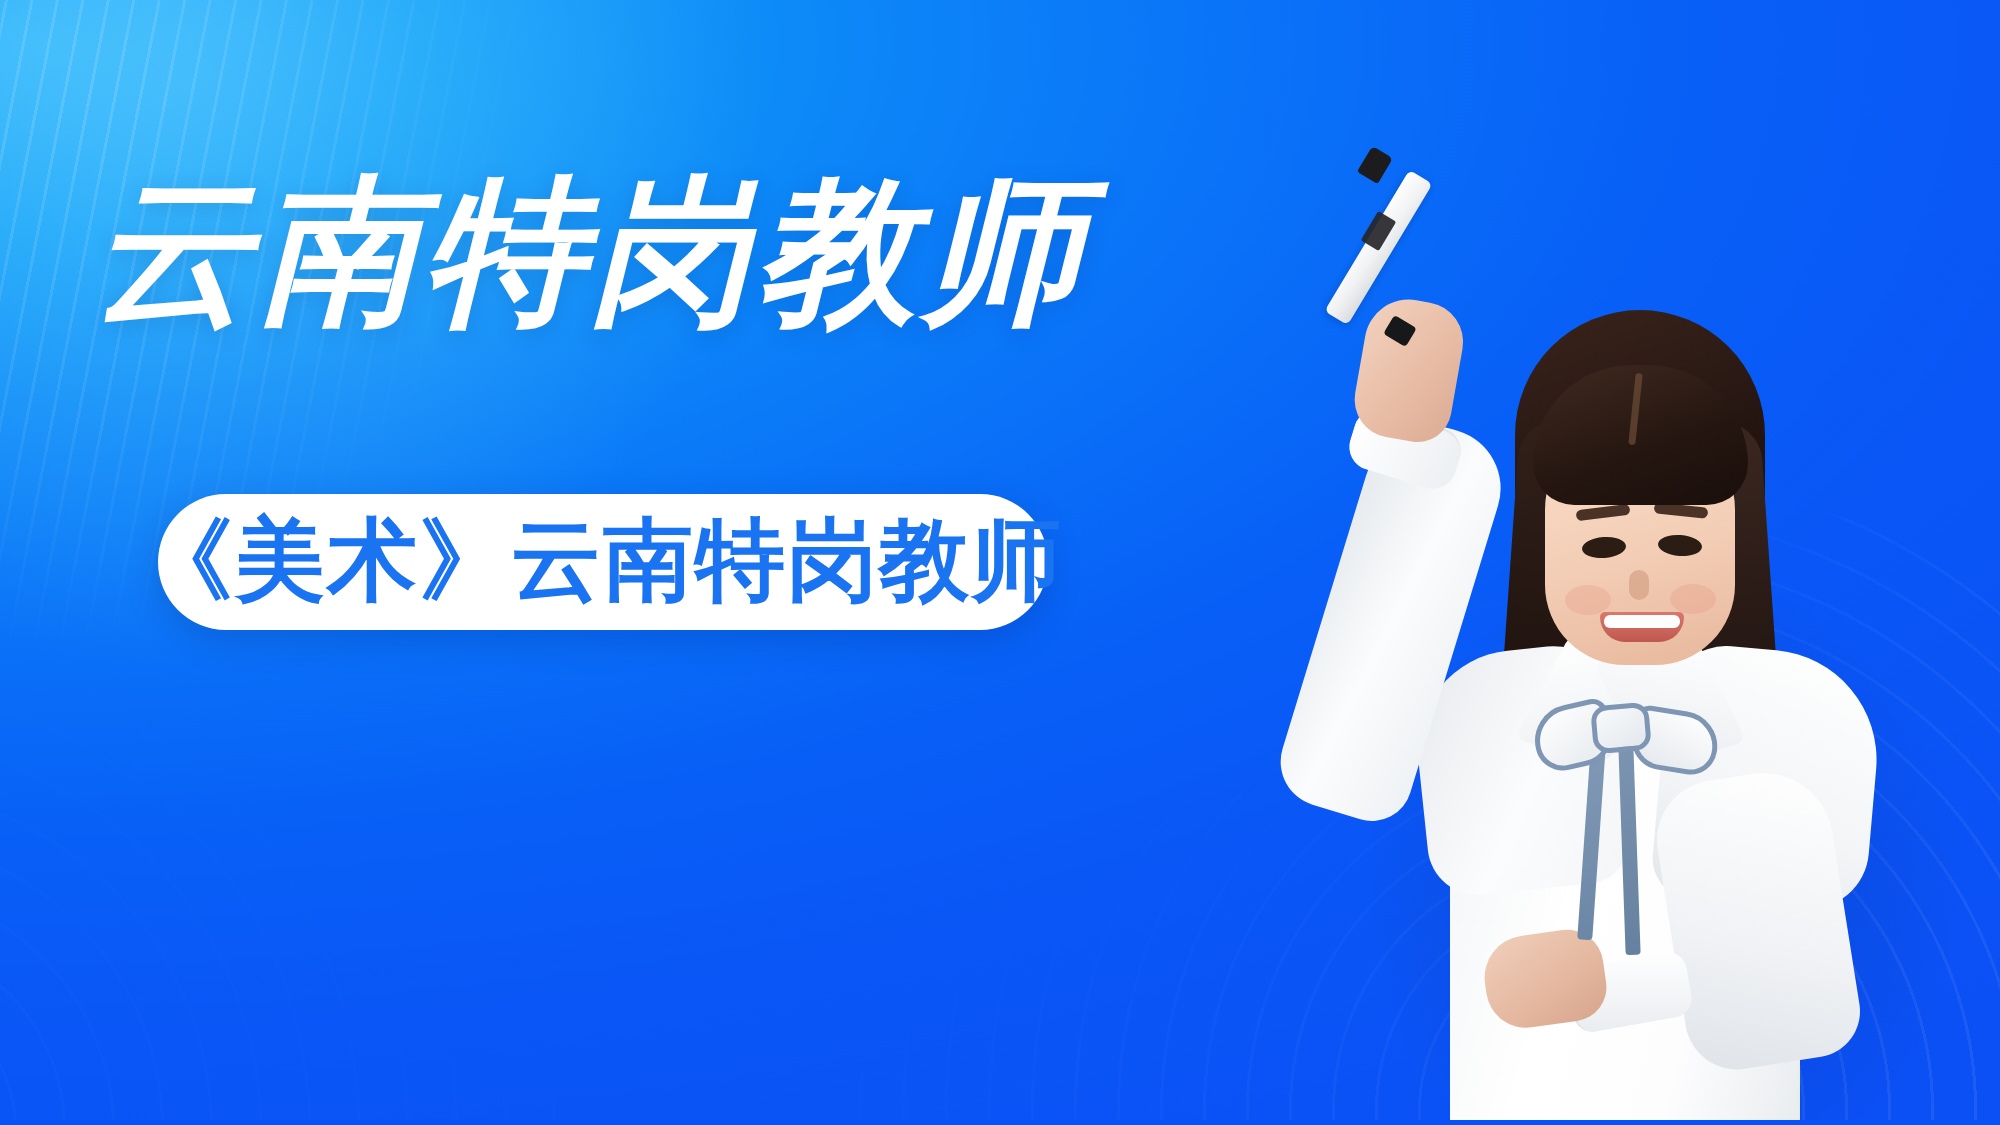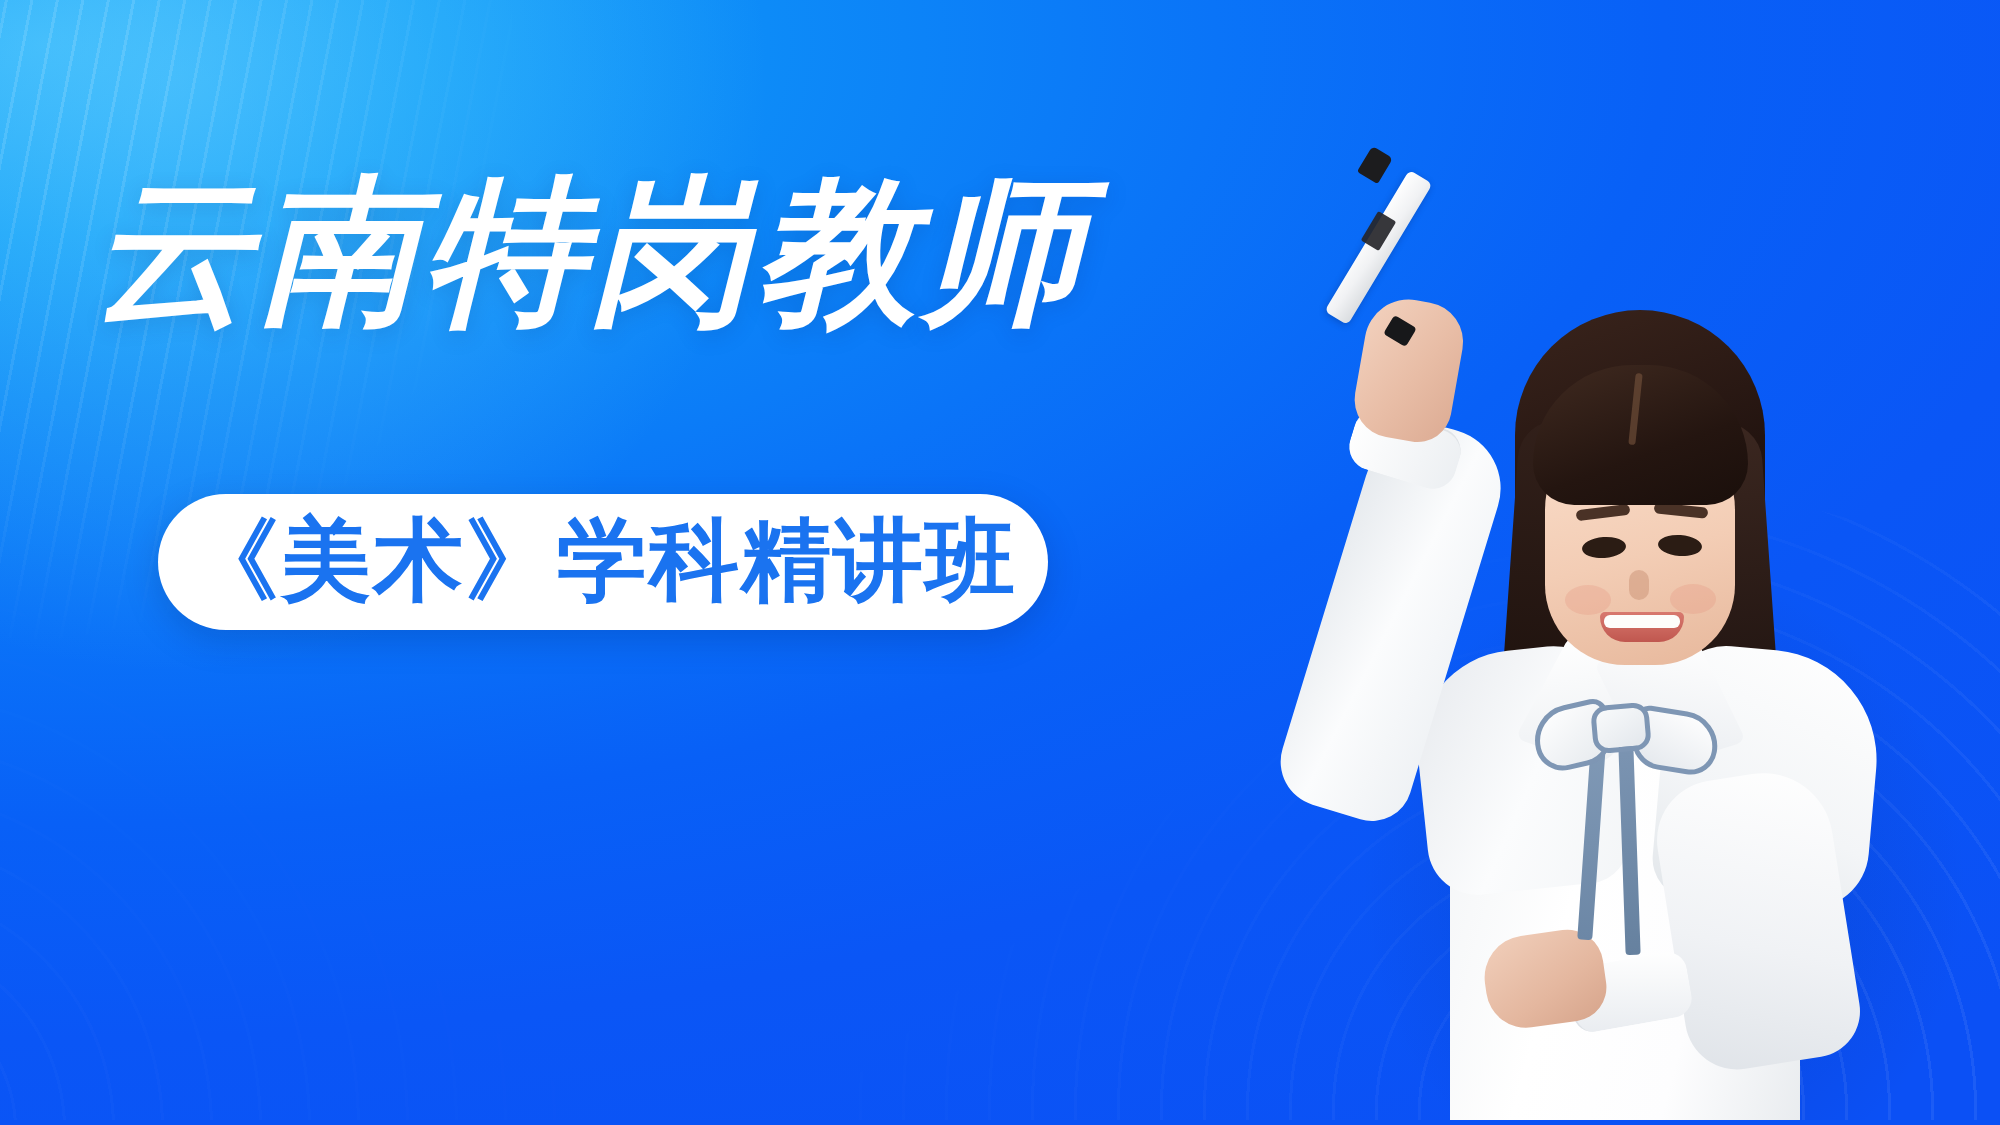--- a/index.html
+++ b/index.html
@@ -307,21 +307,21 @@
 <div id="banner">
 
   <div class="deco" id="glow-tl"></div>
   <div class="deco" id="diag-lines"></div>
   <div class="deco" id="arc-lines-left"></div>
   <div class="deco" id="arc-lines"></div>
 
   <div id="headline">云南特岗教师</div>
 
   <div id="subtitle-pill">
-    <span id="subtitle-text">《美术》学科精讲班</span>
+    <span id="subtitle-text">《美术》云南特岗教师</span>
   </div>
 
   <div class="deco" id="figure-shadow"></div>
   <div id="teacher">
     <div class="hair-back"></div>
     <div class="hair-strand-l"></div>
     <div class="hair-strand-r"></div>
 
     <div class="skirt"></div>
     <div class="blouse-body"></div>

